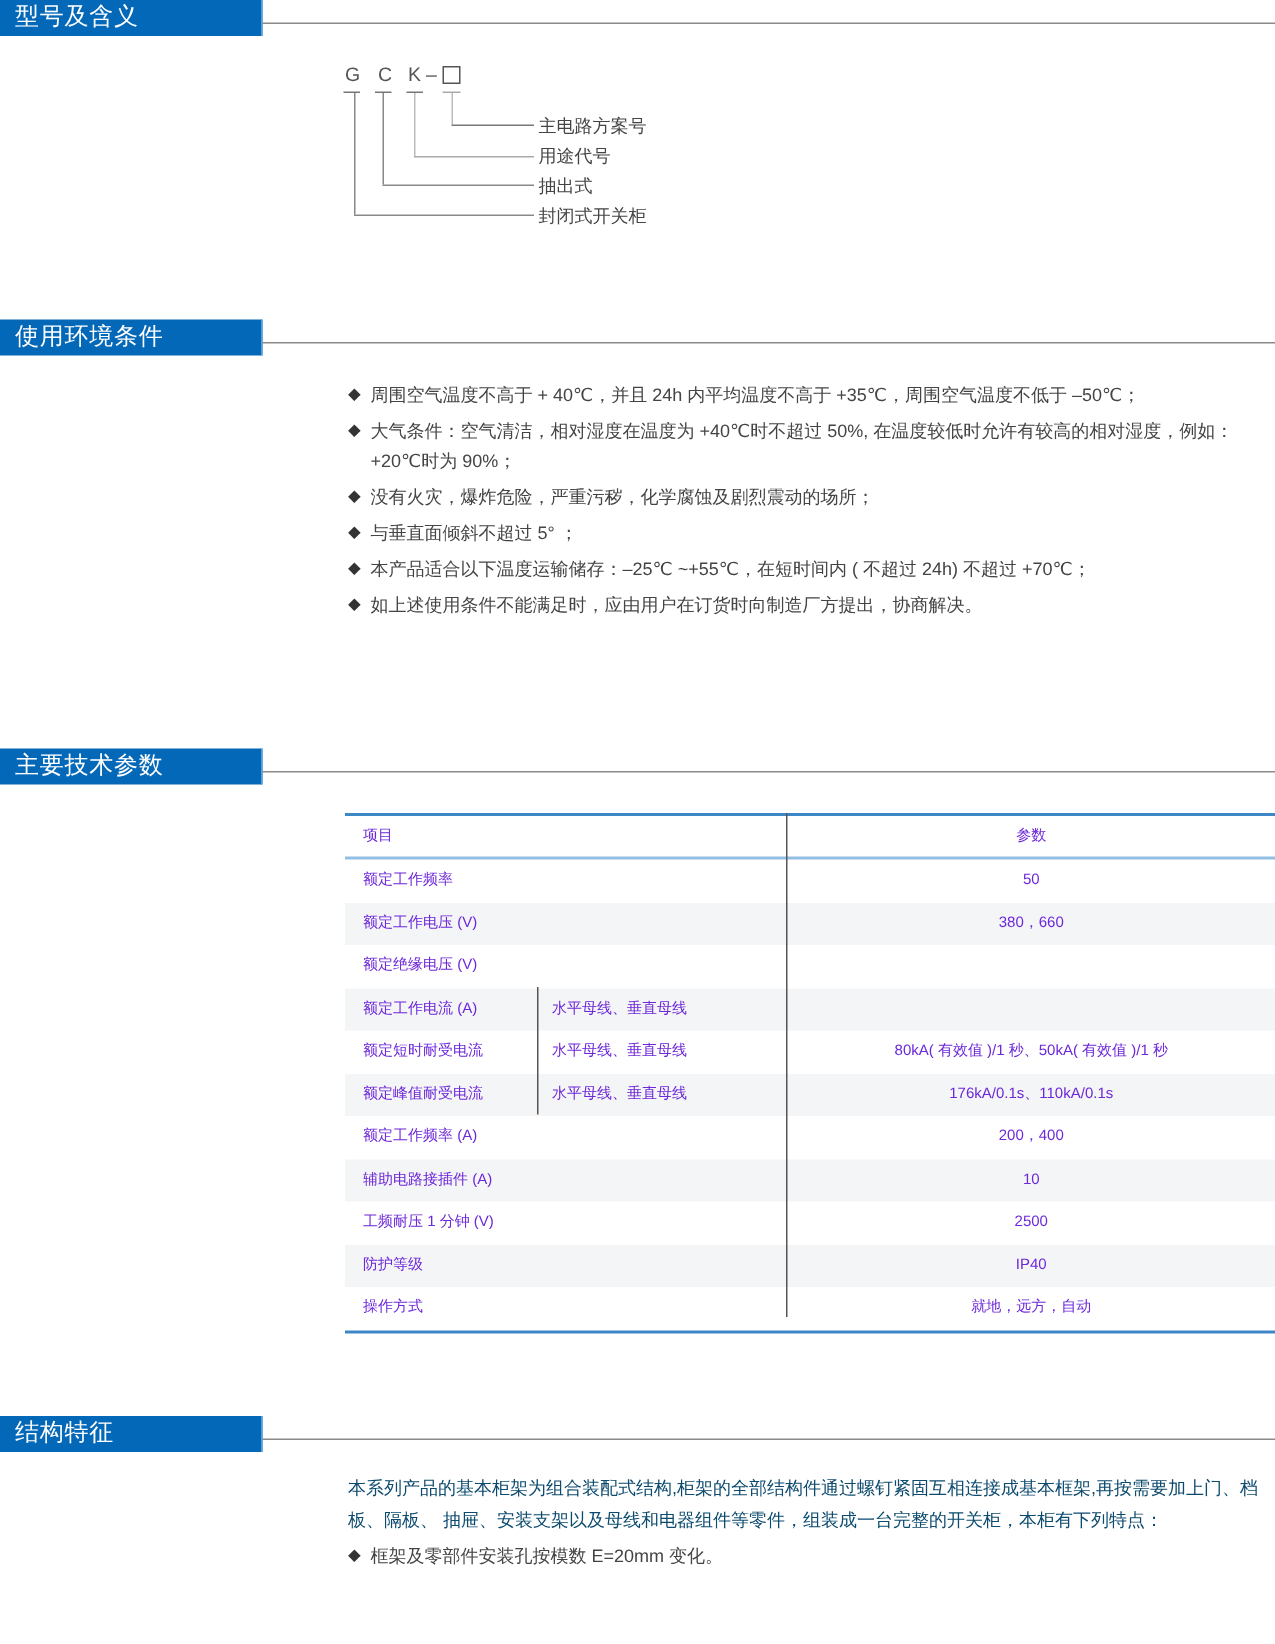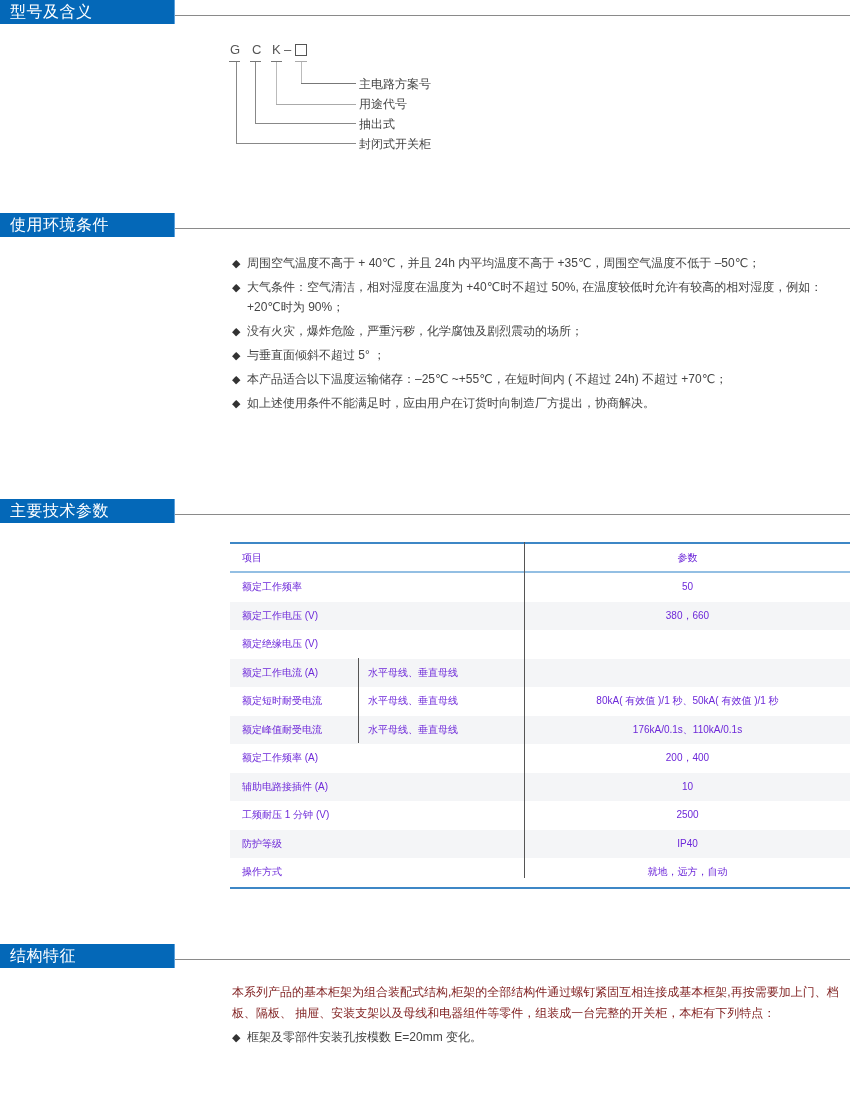--- a/index.html
+++ b/index.html
@@ -30,21 +30,21 @@
   .table .hdr-line { height:2px; background:#93bfe3; }
   .table .row { position:relative; height:28.5px; }
   .table .row.alt { background:#f4f5f7; }
   .table .c1 { position:absolute; left:12px; top:0; line-height:28px; }
   .table .c2 { position:absolute; left:138px; top:0; line-height:28px; }
   .table .c3 { position:absolute; left:295px; right:0; top:0; text-align:center; line-height:28px; }
   .table .bottom { height:2px; background:#3d87c6; }
   .table .vdiv { position:absolute; left:294px; top:0; width:1px; background:#555; }
   .table .sdiv { position:absolute; left:128px; width:1px; background:#555; }
 
-  .para { position:absolute; left:232px; width:616px; font-size:12px; color:#7f1d1d; line-height:21px; }
+  .para { position:absolute; left:232px; width:616px; font-size:12px; color:#0c4a6e; line-height:21px; }
 </style>
 </head>
 <body>
 
 <div class="sec-head" style="top:0;">
   <div class="bar">
       <span>型号及含义</span>
     </div>
   <div class="rule"></div>
 </div>

